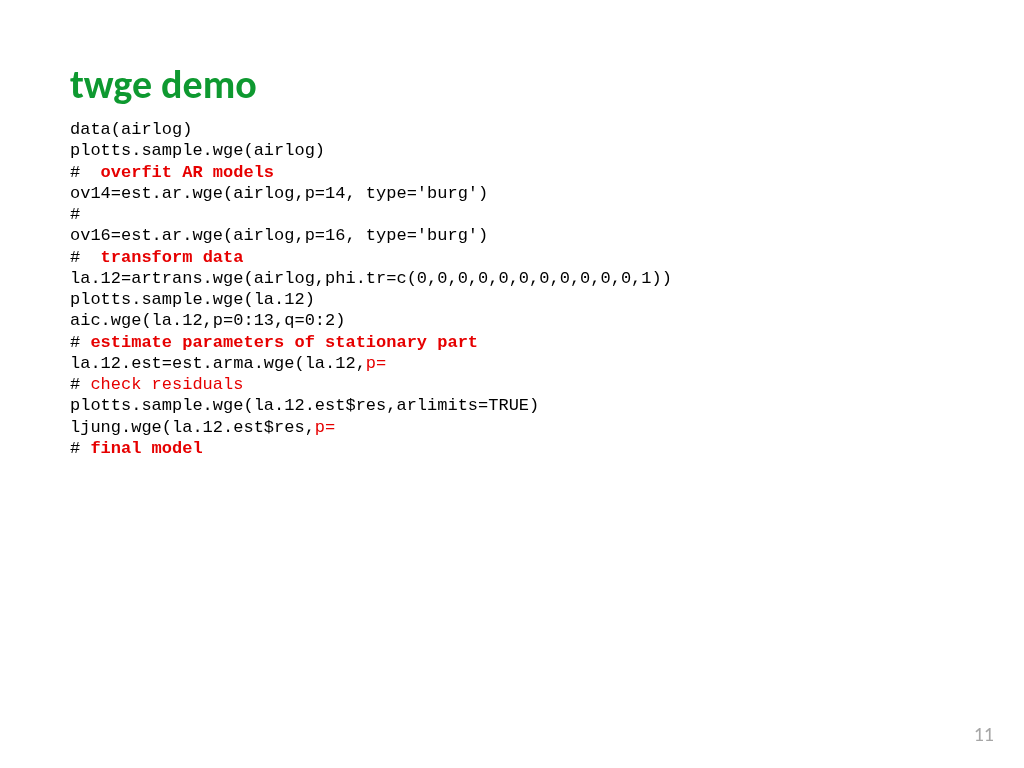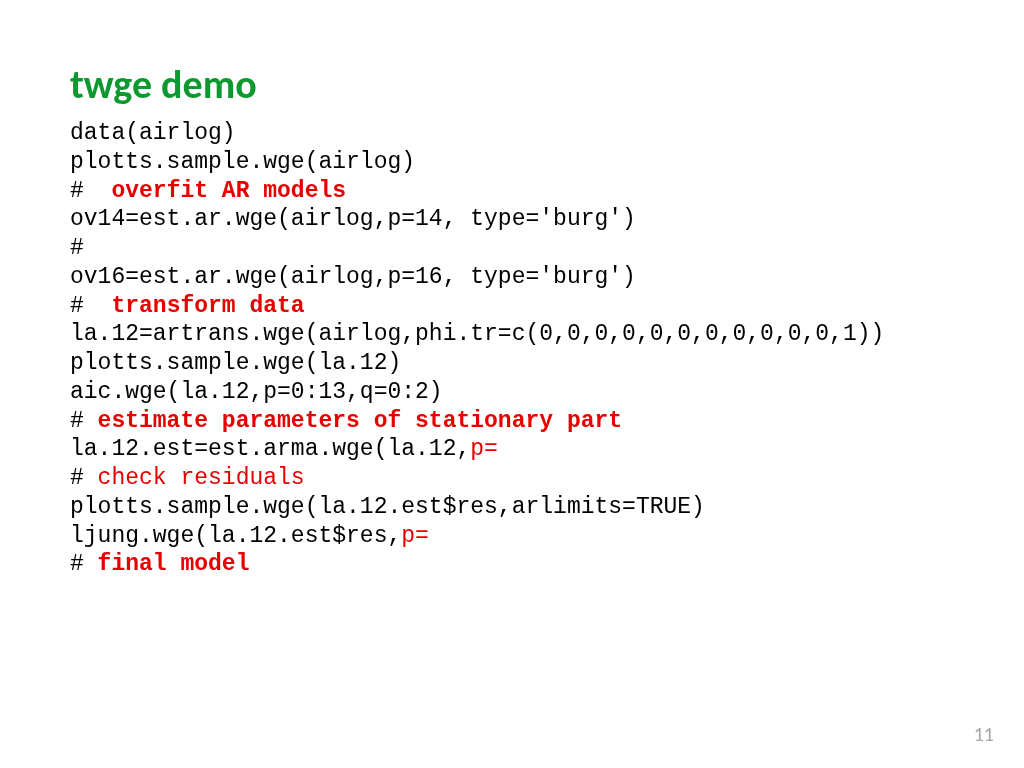--- a/index.html
+++ b/index.html
@@ -25,21 +25,21 @@
     }
     .subtitle {
       font-size: 32px;
       font-weight: bold;
       color: #e60000;
       margin-left: 35px;
       margin-bottom: 12px;
     }
     .code-block {
       font-family: "Courier New", Courier, monospace;
-      font-size: 23px;
+      font-size: 17px;
       line-height: 1.25;
       color: #000000;
       white-space: pre;
     }
     .red-bold { color: #e60000; font-weight: bold; }
     .red { color: #e60000; }
     .page-number {
       position: absolute;
       bottom: 22px;
       right: 30px;

